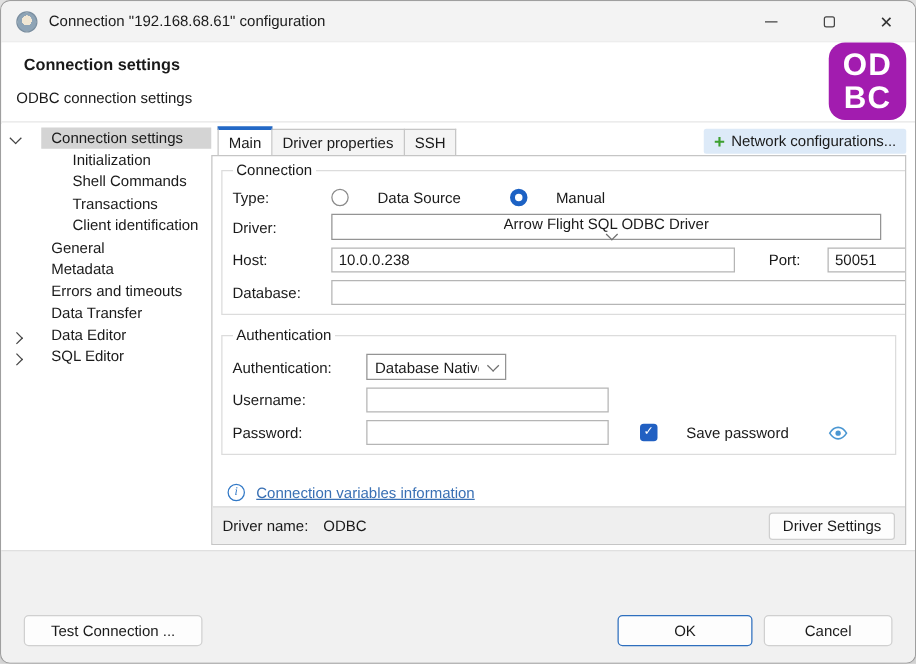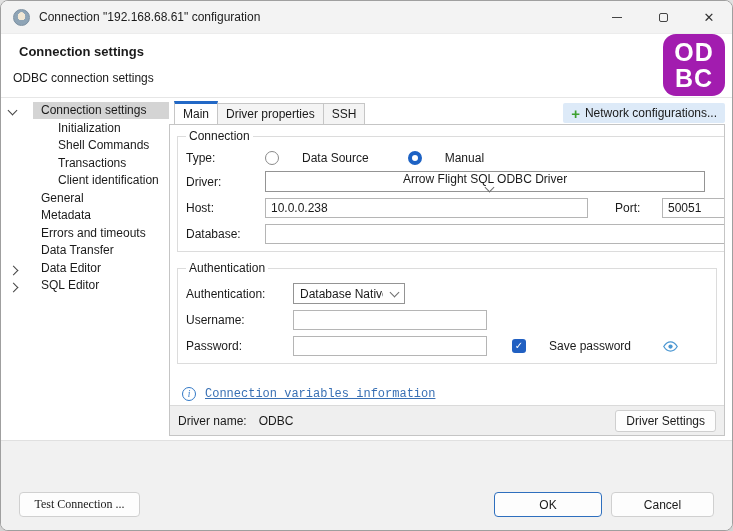--- a/index.html
+++ b/index.html
@@ -88,36 +88,36 @@
 
   .checkbox {width:14px; height:14px; border-radius:3px; background:#2160c2; color:#fff; display:flex;
              align-items:center; justify-content:center; font-size:10px; line-height:1; margin-left:8px; flex:0 0 auto;}
   .cb-label {margin-left:6px;}
   .eye {margin-left:14px; display:flex; align-items:center;}
 
   .inforow {display:flex; align-items:center; margin:23px 0 0 12px;}
   .infoicon {width:14px; height:14px; border-radius:50%; border:1.4px solid #3178c6; color:#3178c6;
              font-size:9.5px; display:flex; align-items:center; justify-content:center; font-style:italic;
              font-family:"Liberation Serif", serif; flex:0 0 auto;}
-  .varlink {margin-left:9px; color:#3970b4; text-decoration:underline; cursor:pointer;font-family:Liberation Mono, monospace;}
+  .varlink {margin-left:9px; color:#3970b4; text-decoration:underline; cursor:pointer;}
 
   .driverbar {position:absolute; left:0; right:0; bottom:0; height:30px; background:#efefef;
               border-top:1px solid #dadada; display:flex; align-items:center; padding:0 8px;}
   .dn-label {margin-right:12px;}
   .dn-value {flex:1;}
   .dsbtn {height:22px; padding:0 10px; background:#fdfdfd; border:1px solid #cfcfcf; border-radius:3px;
           display:flex; align-items:center; cursor:pointer;}
 
   
   .footer {position:absolute; left:0; right:0; bottom:0; height:90px; background:#f1f1f1;
            border-top:1px solid #e0e0e0;}
   .btn {position:absolute; bottom:13px; height:25px; border-radius:4px; background:#fdfdfd;
         border:1px solid #d0d0d0; display:flex; align-items:center; justify-content:center;
         font-size:12px; cursor:pointer;}
-  .btn-test {left:18px; width:121px;font-family:Liberation Serif, serif;}
+  .btn-test {left:18px; width:143px;}
   .btn-ok {right:130px; width:108px; border-color:#2e6fbe;}
   .btn-cancel {right:18px; width:103px;}
 </style>
 </head>
 <body>
 
 <div class="dialog">
 
   <div class="titlebar">
     <div class="appicon"></div>

